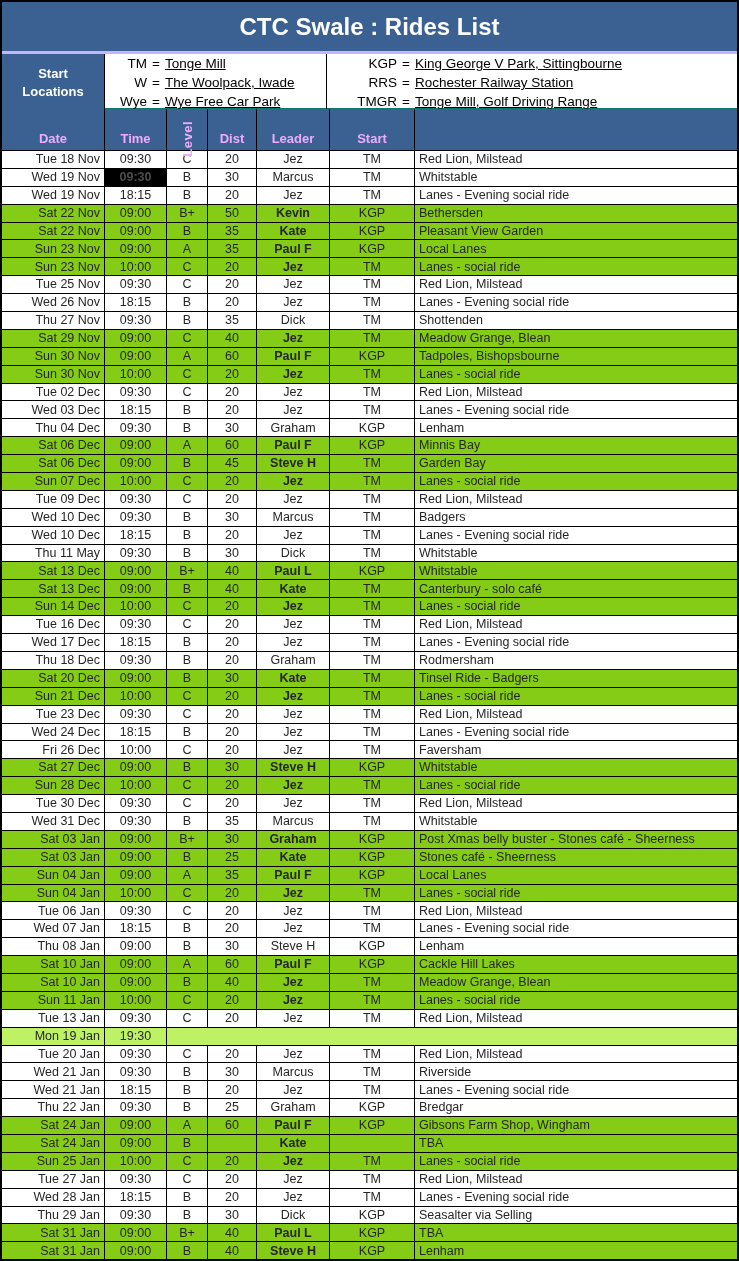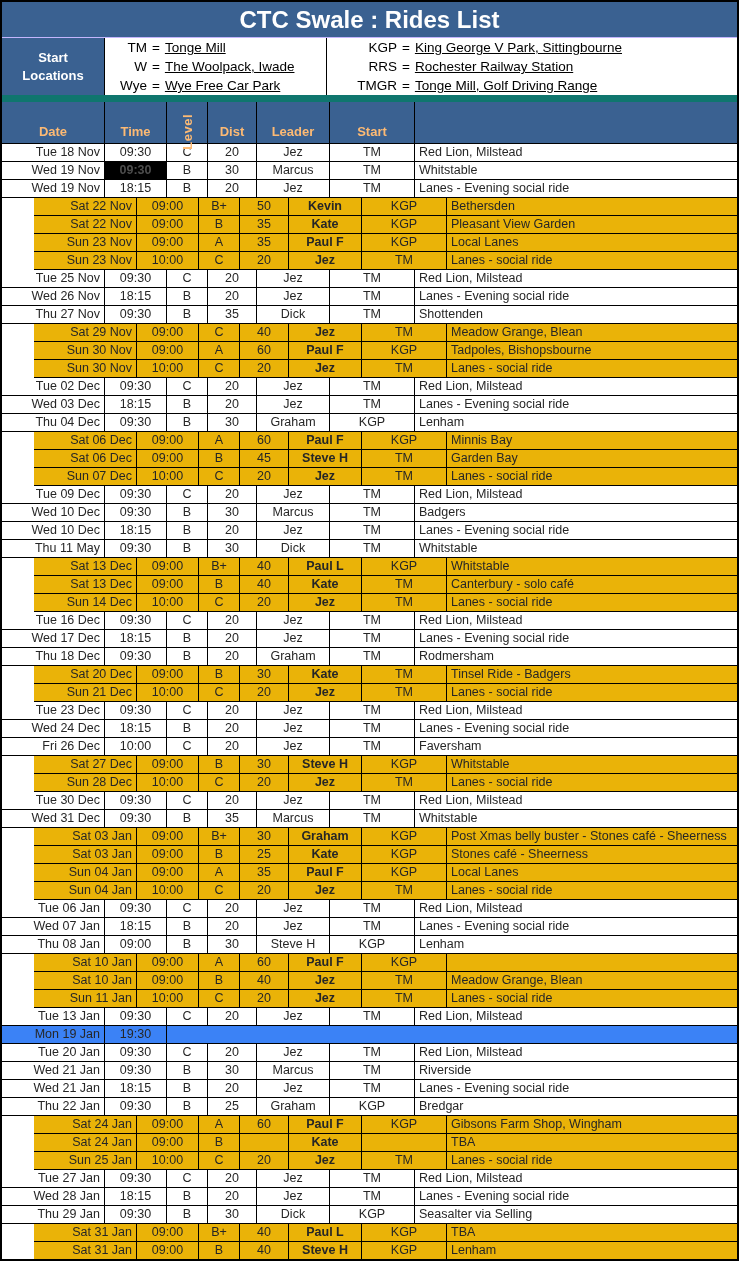--- a/index.html
+++ b/index.html
@@ -7,30 +7,30 @@
   .sheet {
     width:739px; height:1261px;
     border:2px solid #000;
     display:flex; flex-direction:column;
     font-family:"Liberation Sans", sans-serif;
     color:#262626;
     background:#fff;
   }
   
   .title-bar {
-    height:36px; flex:none;
+    height:52px; flex:none;
     background:#3A6191;
-    border-bottom:1px solid #c4b5fd;
+    border-bottom:3px solid #c4b5fd;
     display:flex; align-items:center; justify-content:center;
     color:#fff; font-size:24px; font-weight:bold;
   }
   
   .legend {
-    height:64px; flex:none;
-    border-bottom:7px solid #0f766e;
+    height:55px; flex:none;
+    border-bottom:1px solid #0f766e;
     display:grid; grid-template-columns:103px 222px 1fr;
   }
   .legend-label {
     background:#3A6191; color:#fff; font-weight:bold; font-size:13px;
     display:flex; align-items:center; justify-content:center; text-align:center;
     padding:0 16px; line-height:1.35;
     border-right:1px solid #000;
   }
   .legend-col { display:flex; flex-direction:column; justify-content:center; }
   .lg-left { border-right:1px solid #000; }
@@ -42,37 +42,37 @@
   .lg-desc { white-space:nowrap;text-decoration:underline; }
   
   .thead {
     height:42px; flex:none;
     background:#3A6191;
     border-bottom:1px solid #000;
     display:grid; grid-template-columns:103px 62px 41px 49px 73px 85px 1fr;
   }
   .th {
     display:flex; align-items:center; justify-content:center;
-    color:#fdba74; font-weight:bold; font-size:13px;
+    color:#f0abfc; font-weight:bold; font-size:13px;
     border-right:1px solid #000;
   }
   .th:last-child { border-right:none;margin-top:44px; }
   .th.vertical span { writing-mode:vertical-rl; transform:rotate(180deg); letter-spacing:0.5px; }
   
   .tbody { flex:1; display:flex; flex-direction:column; }
   .row {
     flex:1;
     display:grid; grid-template-columns:103px 62px 41px 49px 73px 85px 1fr;
     border-bottom:1px solid #000;
     background:#fff;
   }
   .row:last-child { border-bottom:none; }
-  .row.weekend { background:#eab308;margin-left:32px; }
+  .row.weekend { background:#84cc16; }
   .row.weekend .cell.c-leader { font-weight:bold; }
-  .row.meeting { background:#3b82f6; }
+  .row.meeting { background:#bef264; }
   .row.meeting .cell { background:transparent; }
   .cell {
     display:flex; align-items:center; justify-content:center;
     font-size:12.5px; line-height:1;
     border-right:1px solid #000;
     overflow:hidden; white-space:nowrap;
   }
   .cell.c-date { justify-content:flex-end; padding-right:4px; }
   .cell.c-destination { justify-content:flex-start; padding-left:4px; border-right:none; }
   .cell.c-meeting-text { grid-column:3 / 8; border-right:none; white-space:pre; }
@@ -552,20 +552,21 @@
         <div class="cell c-start">KGP</div>
         <div class="cell c-destination">Lenham</div>
       </div>
       <div class="row weekend">
         <div class="cell c-date">Sat 10 Jan</div>
         <div class="cell c-time">09:00</div>
         <div class="cell c-level">A</div>
         <div class="cell c-dist">60</div>
         <div class="cell c-leader">Paul F</div>
         <div class="cell c-start">KGP</div>
+        <div class="cell c-destination">Cackle Hill Lakes</div>
       </div>
       <div class="row weekend">
         <div class="cell c-date">Sat 10 Jan</div>
         <div class="cell c-time">09:00</div>
         <div class="cell c-level">B</div>
         <div class="cell c-dist">40</div>
         <div class="cell c-leader">Jez</div>
         <div class="cell c-start">TM</div>
         <div class="cell c-destination">Meadow Grange, Blean</div>
       </div>

